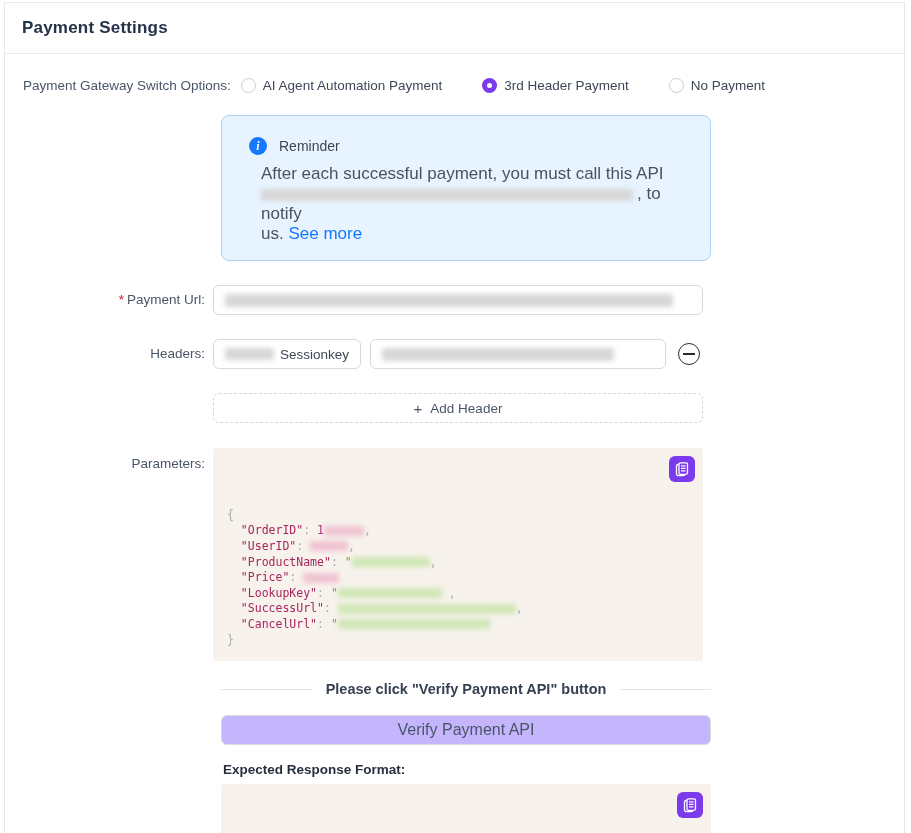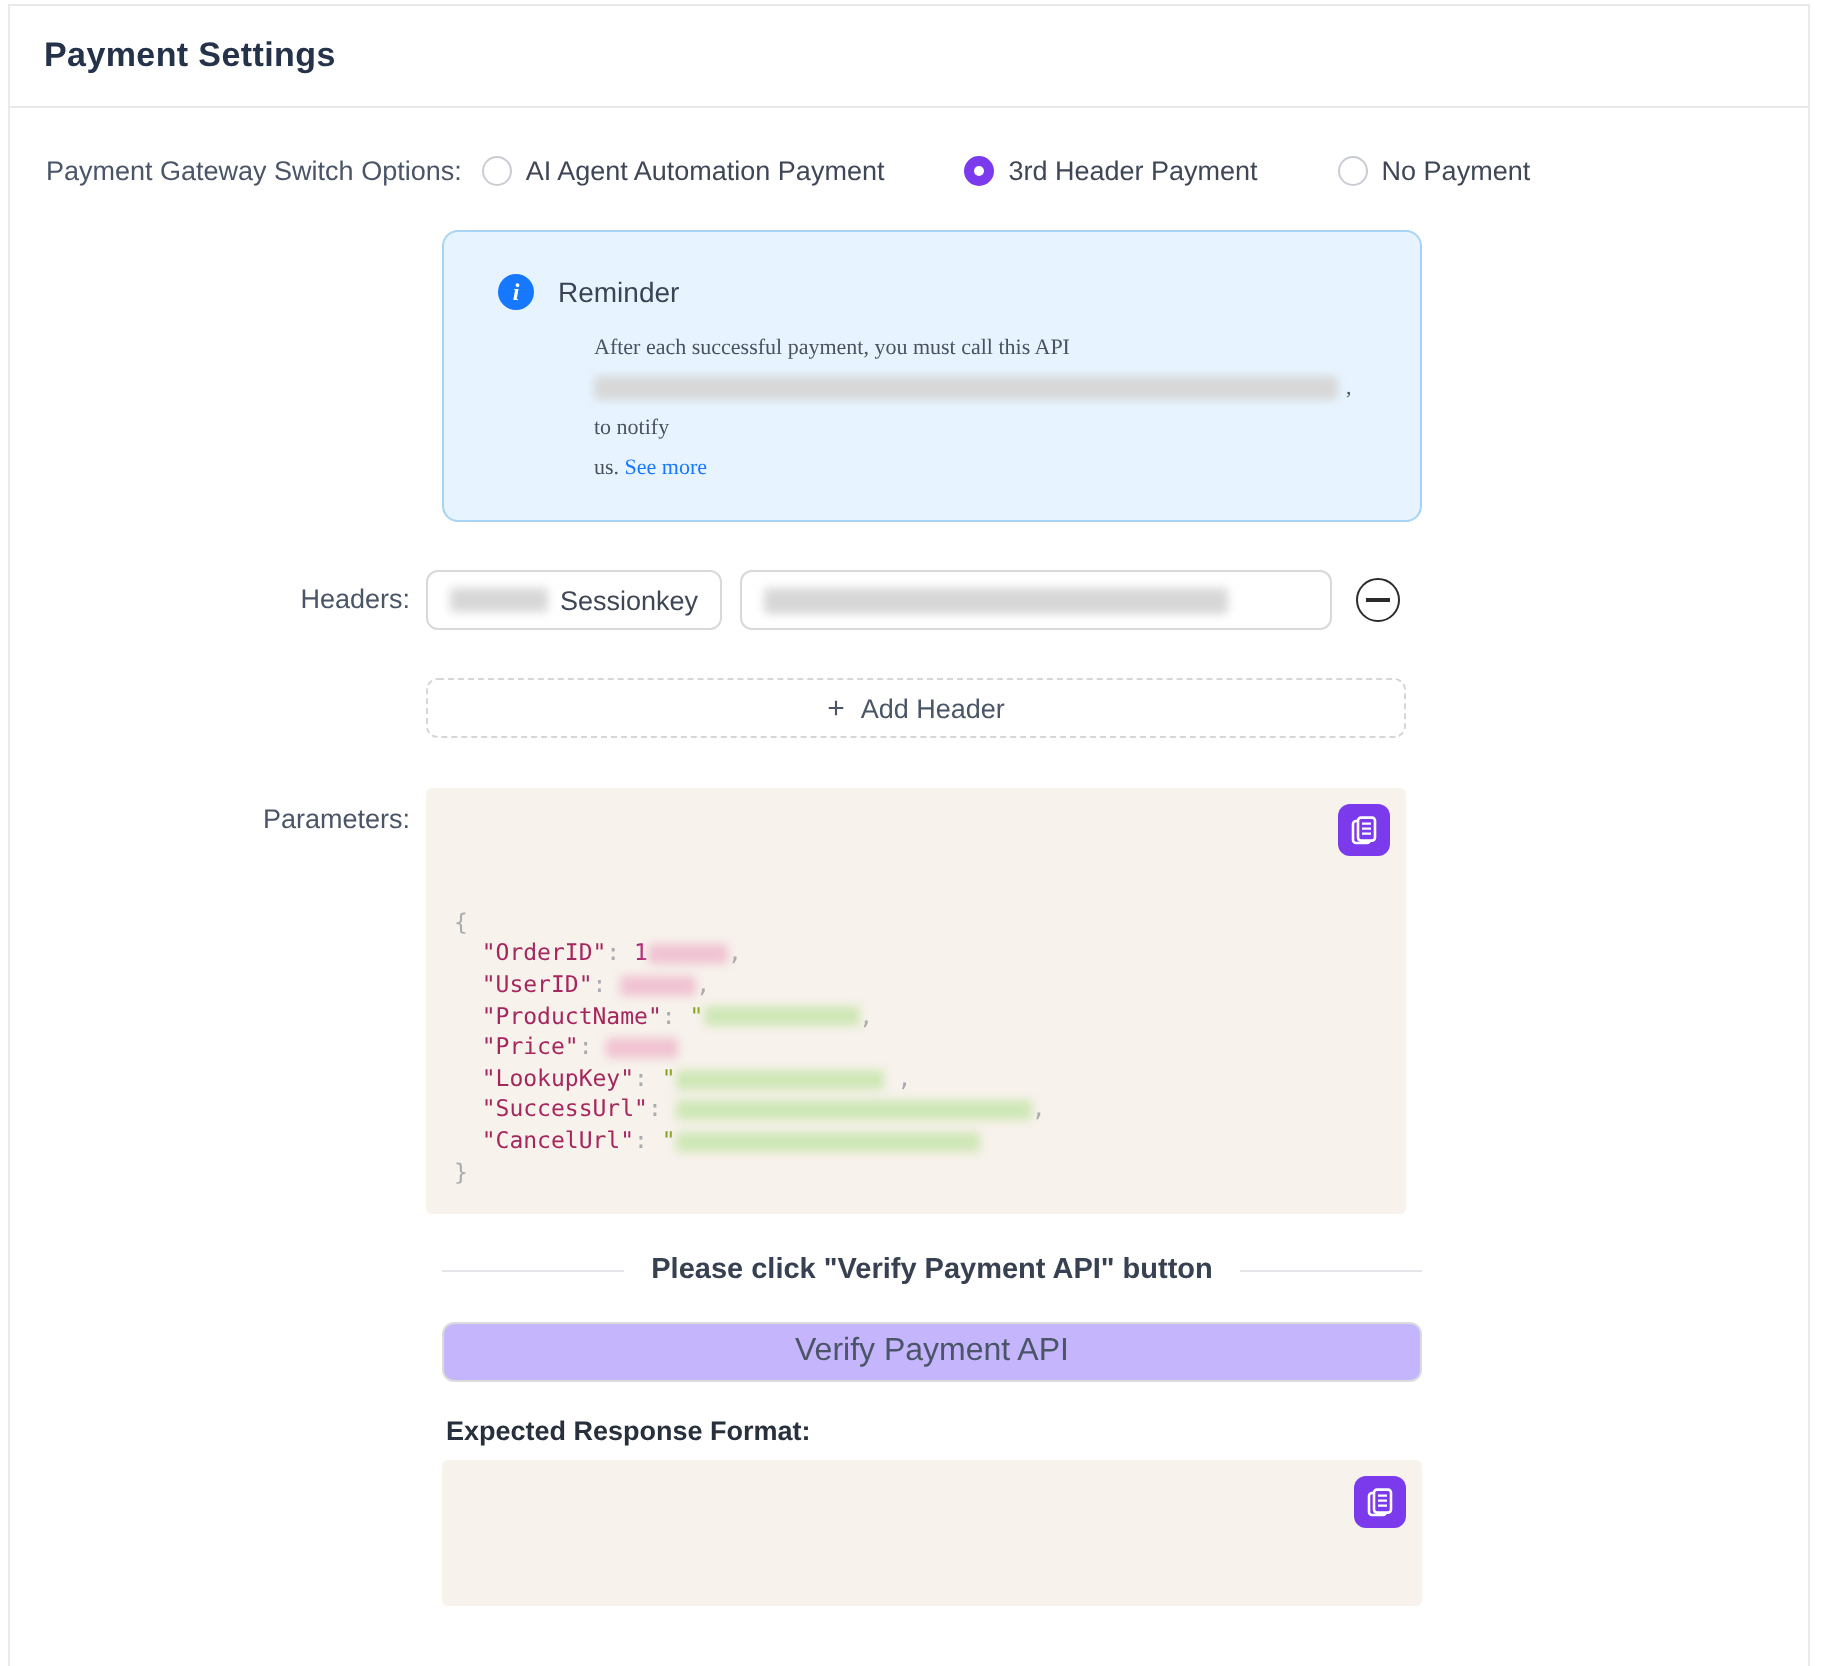--- a/index.html
+++ b/index.html
@@ -30,21 +30,21 @@
     width:5px; height:5px; border-radius:50%; background:#fff; }
 
   
   .reminder { margin:22px 0 0 216px; width:490px; background:#e7f4ff;
     border:1px solid #a9d3f5; border-radius:8px; padding:21px 26px 16px 27px; }
   .reminder-head { display:flex; align-items:center; gap:12px; }
   .info-icon { width:18px; height:18px; border-radius:50%; background:#1677ff; color:#fff;
     font-size:12px; font-weight:700; display:flex; align-items:center; justify-content:center;
     font-family:"Liberation Serif", serif; font-style:italic; flex:none; }
   .reminder-title { font-size:14px; color:#3b4454; }
-  .reminder-body { margin:9px 0 0 48px; font-size:11px; color:#4a5261; line-height:20px;font-family:Liberation Serif, serif; }
+  .reminder-body { margin:9px 0 0 12px; font-size:17px; color:#4a5261; line-height:20px; }
   .see-more { color:#1677ff; text-decoration:none; cursor:pointer; }
 
   
   .redact { display:inline-block; height:10px; border-radius:2px; filter:blur(2.5px);
     vertical-align:middle; }
   .redact-gray  { background:#d7d7d7; }
   .redact-pink  { background:#f0c3d2; }
   .redact-green { background:#cfe7b6; }
   .r-url { width:448px; height:13px; }
   .r-remind { width:372px; height:12px; margin-right:4px; }
@@ -131,20 +131,28 @@
         <span class="reminder-title">Reminder</span>
       </div>
       <div class="reminder-body">
         <span>After each successful payment, you must call this API</span><br>
         <span class="redact redact-gray r-remind"></span><span>, to notify</span><br>
         <span>us.</span>
         <a class="see-more">See more</a>
       </div>
     </div>
 
+    <div class="frow row-url">
+      <div class="flabel"><span class="required-mark">*</span><span>Payment Url:</span></div>
+      <div class="fcontent">
+        <div class="tinput">
+          <span class="redact redact-gray r-url"></span>
+        </div>
+      </div>
+    </div>
 
     <div class="frow row-headers">
       <div class="flabel">Headers:</div>
       <div class="headers-line">
         <div class="tinput hkey">
           <span class="redact redact-gray r-hkey"></span>
           <span>Sessionkey</span>
         </div>
         <div class="tinput hval">
           <span class="redact redact-gray r-hval"></span>

